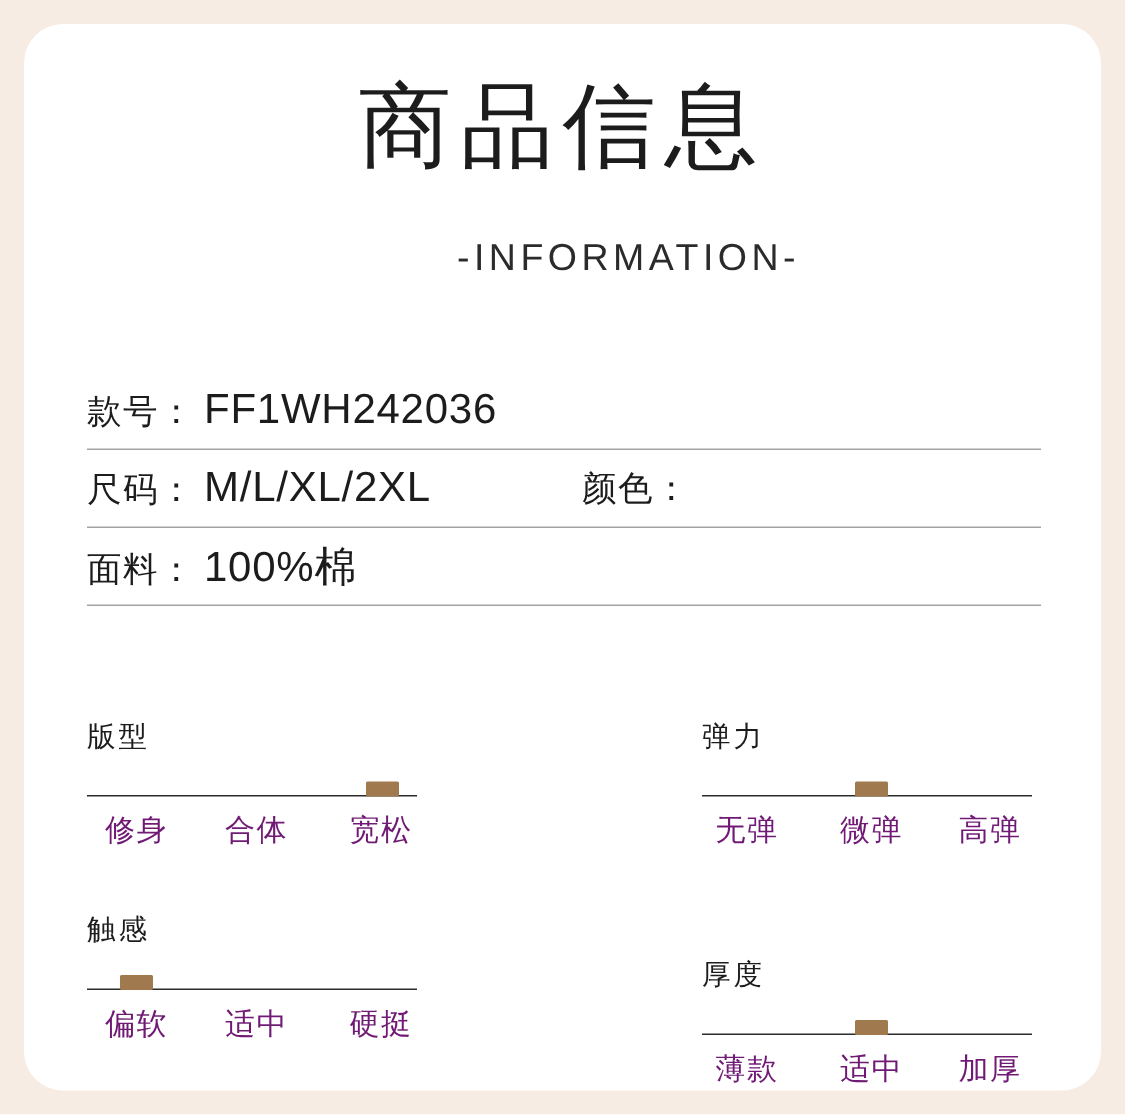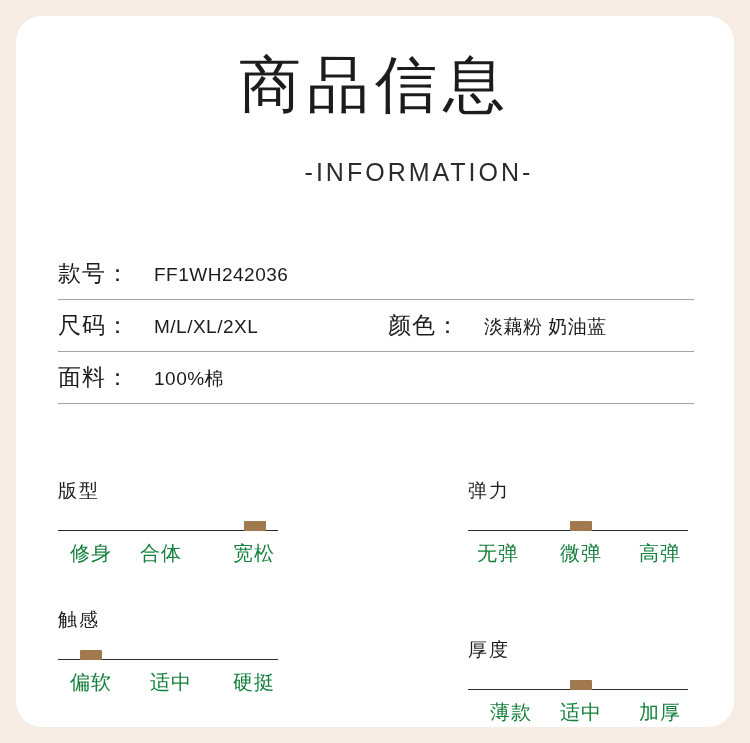--- a/index.html
+++ b/index.html
@@ -93,23 +93,23 @@
   .spec-cell.right {
     position: absolute;
     left: 330px;
   }
   .spec-label {
     font-size: 23px;
     color: #1c1c1c;
     letter-spacing: 1px;
   }
   .spec-value {
-    font-size: 19px;
-    color: #1c1c1c;
-    margin-left: 24px;
+    font-size: 28px;
+    color: #1c1c1c;
+    margin-left: 6px;
     letter-spacing: 0.5px;
     text-align: right;
   }
 
   
   .attr {
     position: absolute;
     width: 220px;
   }
   .attr-title {
@@ -141,21 +141,21 @@
   .attr-options {
     position: relative;
     margin-top: 8px;
     width: 220px;
     height: 26px;
   }
   .attr-option {
     position: absolute;
     top: 0;
     font-size: 20px;
-    color: #15803d;
+    color: #701a75;
     letter-spacing: 1px;
     transform: translateX(-50%);
     white-space: nowrap;
   }
 </style>
 </head>
 <body>
 
 <div id="page">
   <div id="frame-outer"></div>
@@ -175,42 +175,41 @@
         </div>
       </div>
 
       <div class="spec-row">
         <div class="spec-cell">
           <span class="spec-label">尺码：</span>
           <span class="spec-value">M/L/XL/2XL</span>
         </div>
         <div class="spec-cell right">
           <span class="spec-label">颜色：</span>
-          <span class="spec-value">淡藕粉 奶油蓝</span>
         </div>
       </div>
 
       <div class="spec-row">
         <div class="spec-cell">
           <span class="spec-label">面料：</span>
           <span class="spec-value">100%棉</span>
         </div>
       </div>
 
     </div>
 
     <div class="attr" style="left:58px; top:478px;">
       <div class="attr-title">版型</div>
       <div class="attr-scale">
         <div class="attr-line"></div>
         <div class="attr-marker" style="left:186px;"></div>
       </div>
       <div class="attr-options">
         <div class="attr-option" style="left:33px;">修身</div>
-        <div class="attr-option" style="left:103px;">合体</div>
+        <div class="attr-option" style="left:113px;">合体</div>
         <div class="attr-option" style="left:196px;">宽松</div>
       </div>
     </div>
 
     <div class="attr" style="left:468px; top:478px;">
       <div class="attr-title">弹力</div>
       <div class="attr-scale">
         <div class="attr-line"></div>
         <div class="attr-marker" style="left:102px;"></div>
       </div>
@@ -234,20 +233,20 @@
       </div>
     </div>
 
     <div class="attr" style="left:468px; top:607px;margin-top:30px;">
       <div class="attr-title">厚度</div>
       <div class="attr-scale">
         <div class="attr-line"></div>
         <div class="attr-marker" style="left:102px;"></div>
       </div>
       <div class="attr-options">
-        <div class="attr-option" style="left:43px;">薄款</div>
+        <div class="attr-option" style="left:30px;">薄款</div>
         <div class="attr-option" style="left:113px;">适中</div>
         <div class="attr-option" style="left:192px;text-align:right;">加厚</div>
       </div>
     </div>
 
   </div>
 </div>
 
 </body></html>

